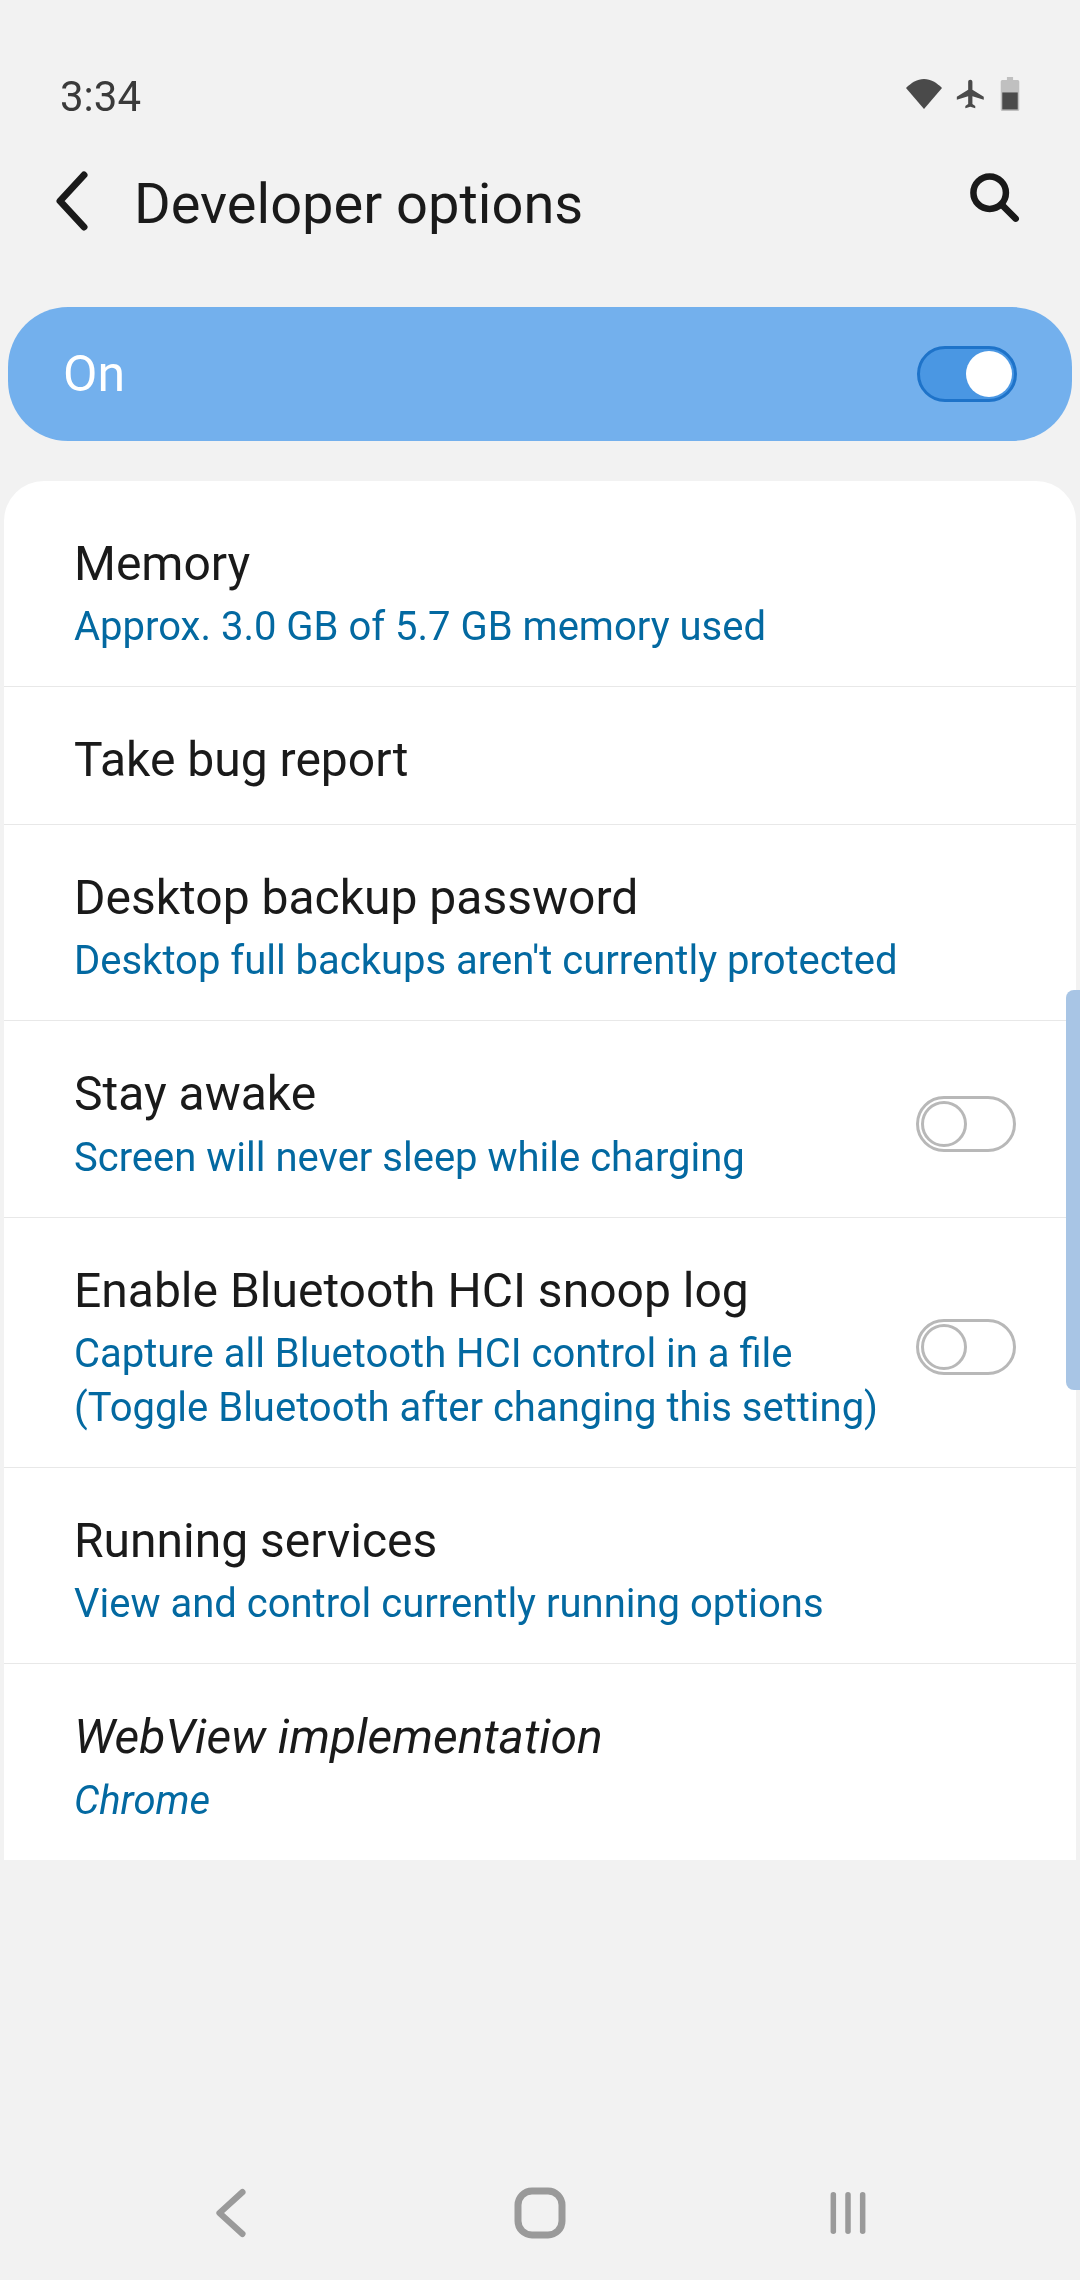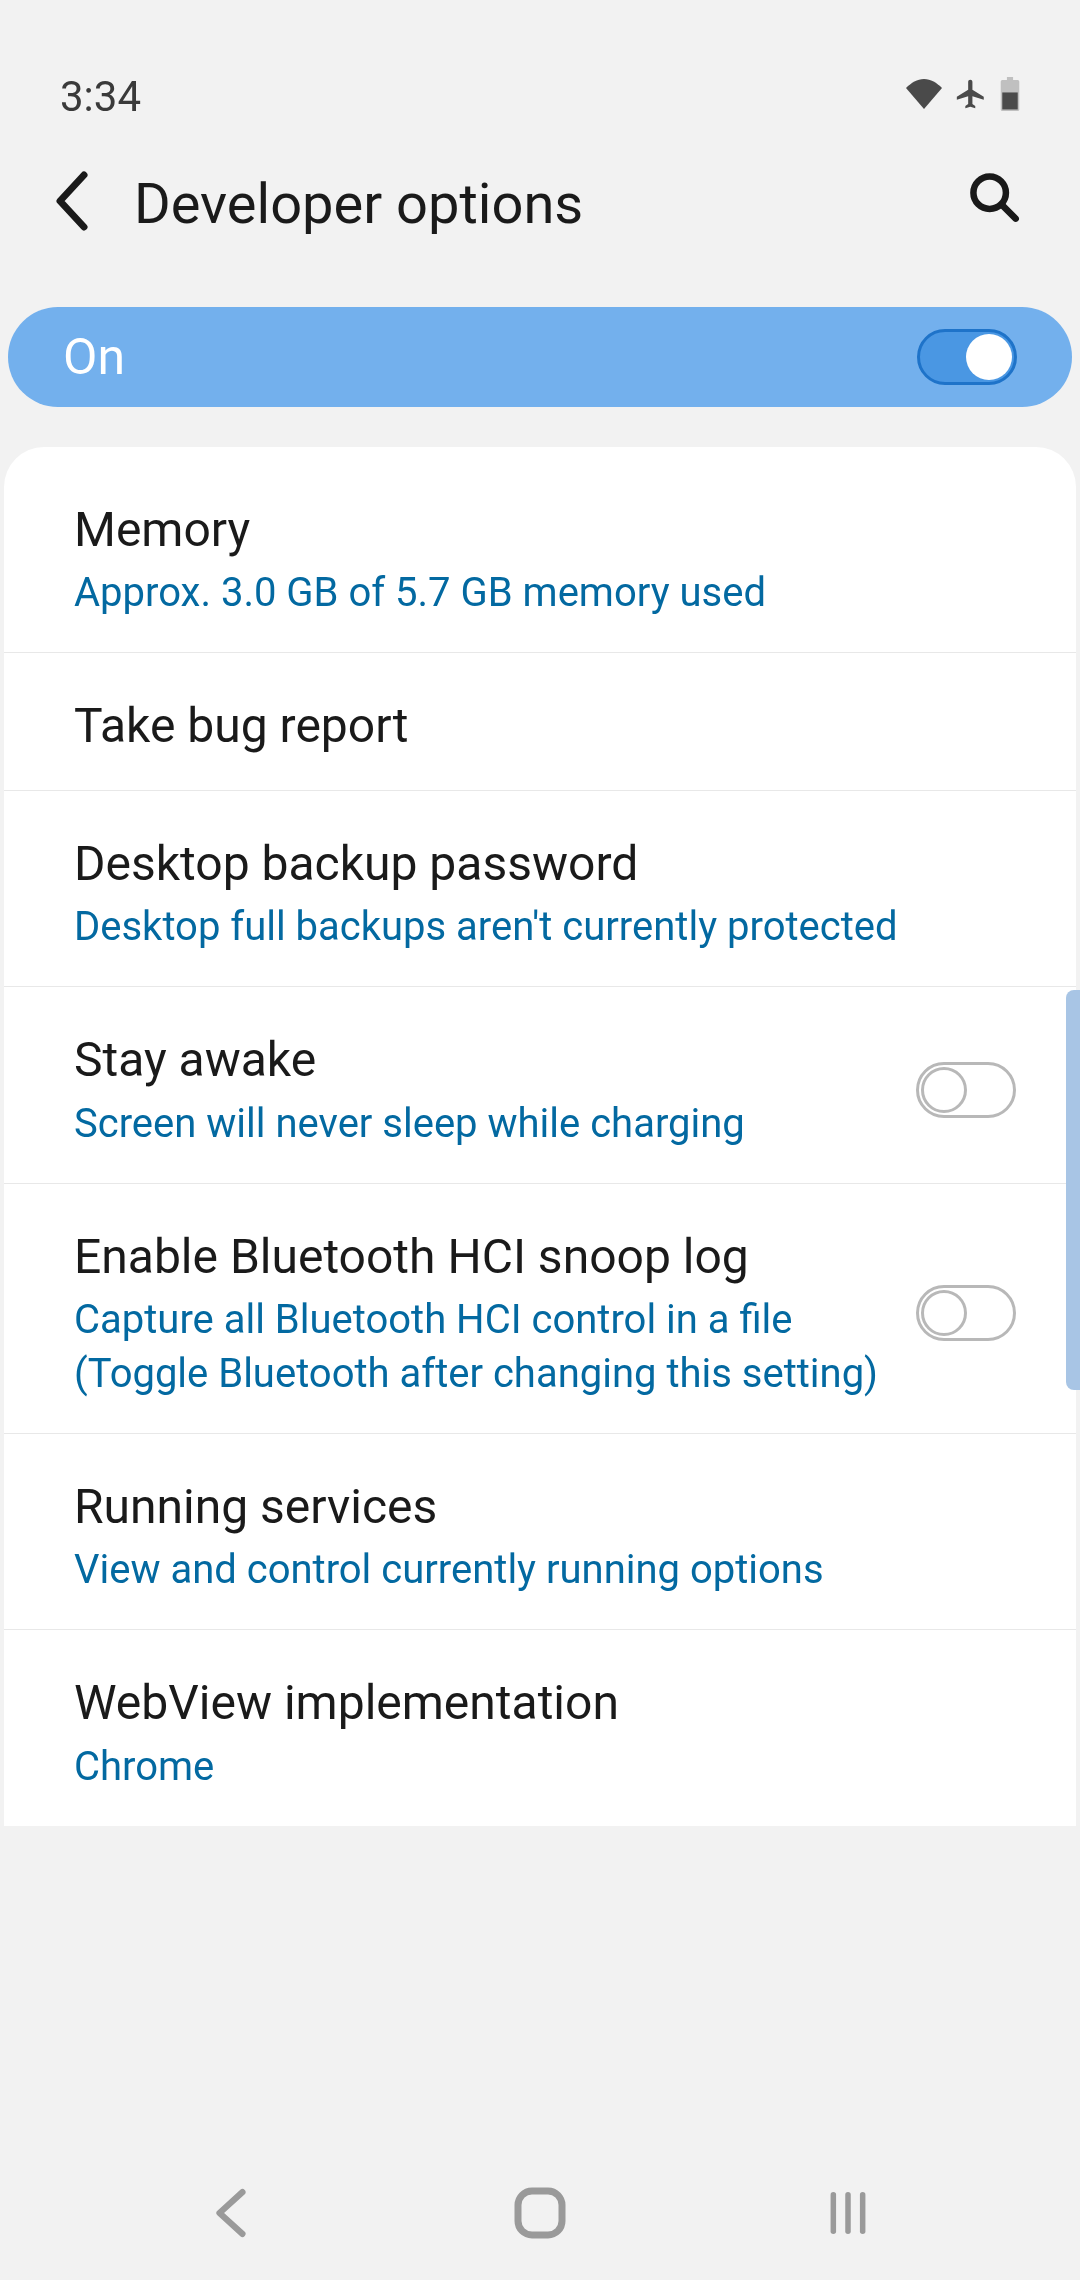--- a/index.html
+++ b/index.html
@@ -54,21 +54,21 @@
       display: flex;
       align-items: center;
       justify-content: center;
     }
 
     
     .master-toggle {
       background: #73b0ed;
       border-radius: 60px;
       margin: 20px 8px 40px 8px;
-      padding: 21px 55px;
+      padding: 38px 55px;
       display: flex;
       justify-content: space-between;
       align-items: center;
     }
     .master-toggle-label {
       color: #fff;
       font-size: 50px;
       font-weight: 400;
     }
     .toggle-switch-on {
@@ -100,20 +100,21 @@
     .setting-item {
       padding: 42px 60px 32px 70px;
       border-bottom: 1px solid #e8e8e8;
       display: flex;
       align-items: center;
       justify-content: space-between;
       gap: 30px;
     }
     .setting-item:last-child {
       border-bottom: none;
+      font-style: italic;
     }
     .setting-text {
       flex: 1;
     }
     .setting-title {
       font-size: 48px;
       color: #1a1a1a;
       font-weight: 400;
       line-height: 1.3;
     }

